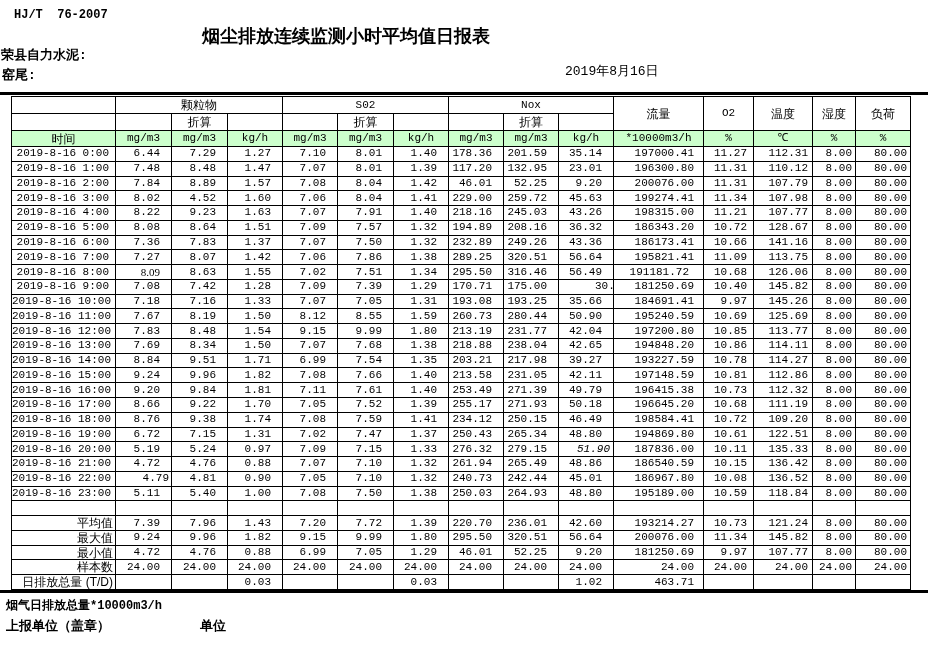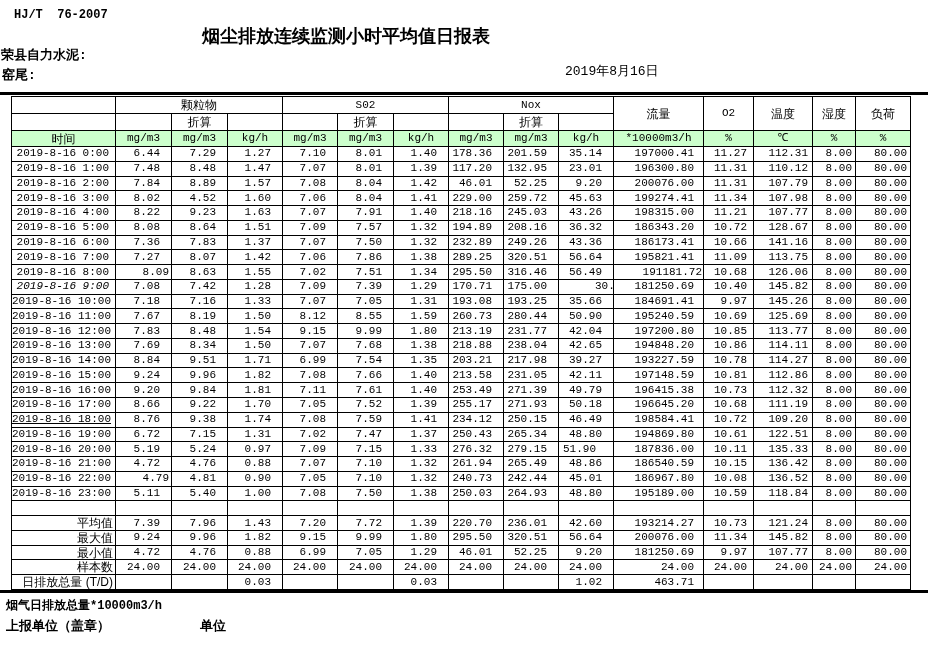--- a/index.html
+++ b/index.html
@@ -249,37 +249,37 @@
         <td style="padding-right: 11px;">320.51</td>
         <td style="padding-right: 11px;">56.64</td>
         <td style="padding-right: 9px;">195821.41</td>
         <td style="padding-right: 6px;">11.09</td>
         <td style="padding-right: 4px;">113.75</td>
         <td style="padding-right: 3px;">8.00</td>
         <td style="padding-right: 3px;">80.00</td>
       </tr>
       <tr>
         <td style="padding-right: 6px;">2019-8-16 8:00</td>
-        <td style="padding-right: 2px;">8.09</td>
+        <td style="padding-right: 11px; font-family: Liberation Serif, serif;">8.09</td>
         <td style="padding-right: 11px;">8.63</td>
         <td style="padding-right: 11px;">1.55</td>
         <td style="padding-right: 11px;">7.02</td>
         <td style="padding-right: 11px;">7.51</td>
         <td style="padding-right: 11px;">1.34</td>
         <td style="padding-right: 11px;">295.50</td>
         <td style="padding-right: 11px;">316.46</td>
         <td style="padding-right: 11px;">56.49</td>
-        <td style="padding-right: 1px;">191181.72</td>
+        <td style="padding-right: 14px;">191181.72</td>
         <td style="padding-right: 6px;">10.68</td>
         <td style="padding-right: 4px;">126.06</td>
         <td style="padding-right: 3px;">8.00</td>
         <td style="padding-right: 3px;">80.00</td>
       </tr>
       <tr>
-        <td style="padding-right: 6px; font-style: italic;">2019-8-16 9:00</td>
+        <td style="padding-right: 6px;">2019-8-16 9:00</td>
         <td style="padding-right: 11px;">7.08</td>
         <td style="padding-right: 11px;">7.42</td>
         <td style="padding-right: 11px;">1.28</td>
         <td style="padding-right: 11px;">7.09</td>
         <td style="padding-right: 11px;">7.39</td>
         <td style="padding-right: 11px;">1.29</td>
         <td style="padding-right: 11px;">170.71</td>
         <td style="padding-right: 11px;">175.00</td>
         <td style="padding-right: 11px; padding-left: 36px;">30.94</td>
         <td style="padding-right: 9px;">181250.69</td>
@@ -418,21 +418,21 @@
         <td style="padding-right: 11px;">255.17</td>
         <td style="padding-right: 11px;">271.93</td>
         <td style="padding-right: 11px;">50.18</td>
         <td style="padding-right: 9px;">196645.20</td>
         <td style="padding-right: 6px;">10.68</td>
         <td style="padding-right: 4px;">111.19</td>
         <td style="padding-right: 3px;">8.00</td>
         <td style="padding-right: 3px;">80.00</td>
       </tr>
       <tr>
-        <td style="padding-right: 19px; text-decoration: underline;">2019-8-16 18:00</td>
+        <td style="padding-right: 19px;">2019-8-16 18:00</td>
         <td style="padding-right: 11px;">8.76</td>
         <td style="padding-right: 11px;">9.38</td>
         <td style="padding-right: 11px;">1.74</td>
         <td style="padding-right: 11px;">7.08</td>
         <td style="padding-right: 11px;">7.59</td>
         <td style="padding-right: 11px;">1.41</td>
         <td style="padding-right: 11px;">234.12</td>
         <td style="padding-right: 11px;">250.15</td>
         <td style="padding-right: 11px;">46.49</td>
         <td style="padding-right: 9px;">198584.41</td>
@@ -461,21 +461,21 @@
       <tr>
         <td style="padding-right: 6px;">2019-8-16 20:00</td>
         <td style="padding-right: 11px;">5.19</td>
         <td style="padding-right: 11px;">5.24</td>
         <td style="padding-right: 11px;">0.97</td>
         <td style="padding-right: 11px;">7.09</td>
         <td style="padding-right: 11px;">7.15</td>
         <td style="padding-right: 11px;">1.33</td>
         <td style="padding-right: 11px;">276.32</td>
         <td style="padding-right: 11px;">279.15</td>
-        <td style="padding-right: 17px;">51.90</td>
+        <td style="padding-right: 3px; font-style: italic;">51.90</td>
         <td style="padding-right: 9px;">187836.00</td>
         <td style="padding-right: 6px;">10.11</td>
         <td style="padding-right: 4px;">135.33</td>
         <td style="padding-right: 3px;">8.00</td>
         <td style="padding-right: 3px;">80.00</td>
       </tr>
       <tr>
         <td style="padding-right: 6px;">2019-8-16 21:00</td>
         <td style="padding-right: 11px;">4.72</td>
         <td style="padding-right: 11px;">4.76</td>

